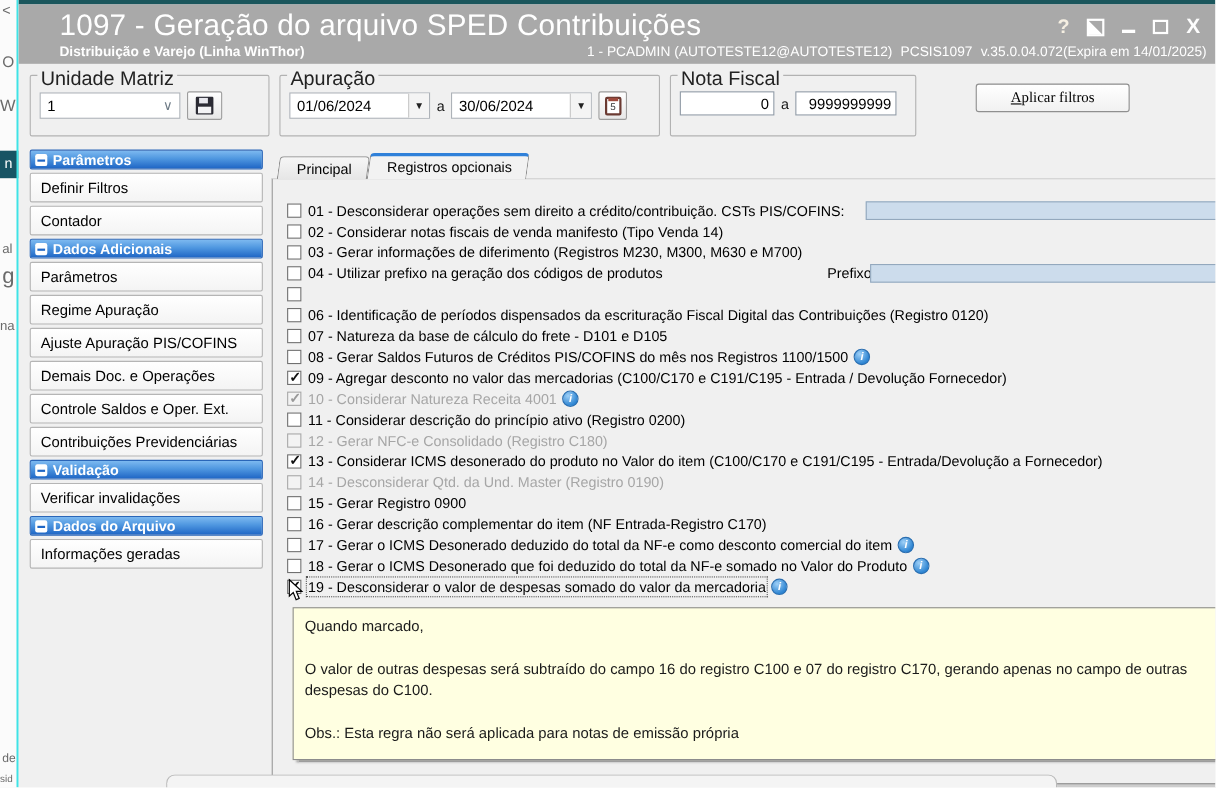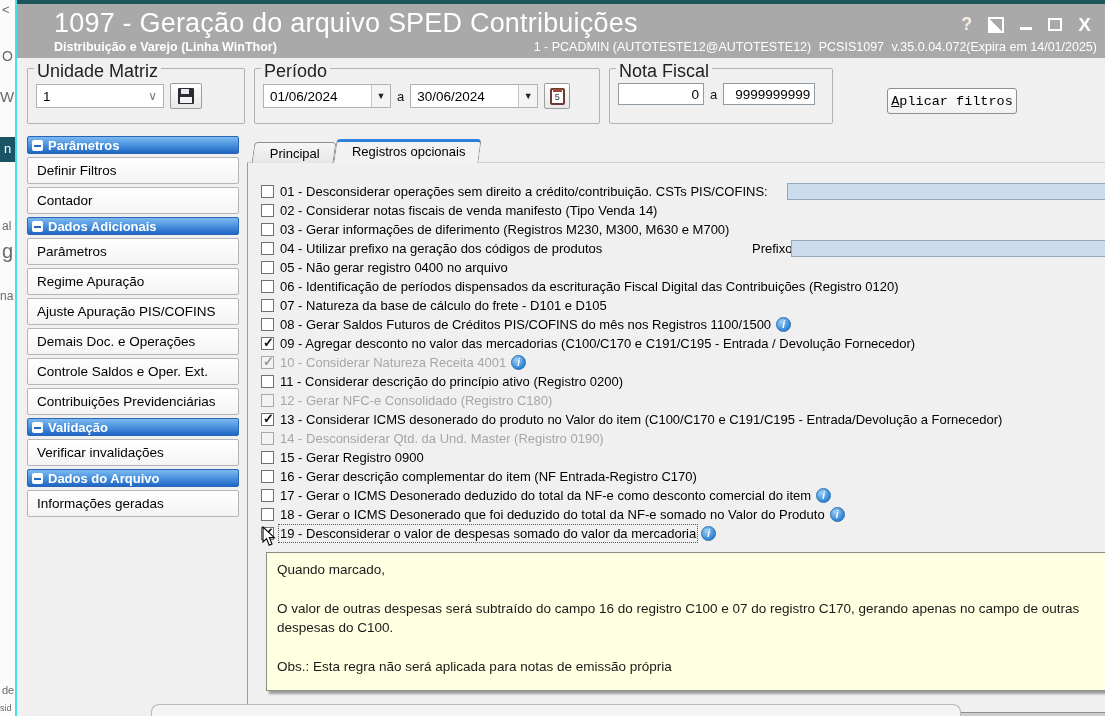--- a/index.html
+++ b/index.html
@@ -54,23 +54,23 @@
   .disk::after { content:""; position:absolute; left:2px; bottom:1px; width:12px; height:6px; background:#f3f3f5; }
   
   .cal { position:relative; width:15px; height:17px; background:#fff; border:2px solid #6b3a32; border-radius:2px; }
   .cal::before { content:""; position:absolute; left:1px; right:1px; top:-1px; height:3px; background:#9e4a3c; }
   .cal::after { content:"5"; position:absolute; left:3px; top:2px; font-size:9px; color:#333; }
 
   .numfield { height:22px; background:#fff; border:1px solid #8f9aa5; font-size:13.5px;
               text-align:right; padding:0 4px; color:#000; font-family:"Liberation Sans",sans-serif; }
   .sep-a { font-size:13px; color:#111; }
 
-  .btn-apply { position:absolute; left:870px; top:84px; width:130px; height:26px;
+  .btn-apply { position:absolute; left:870px; top:72px; width:140px; height:26px;
                border:1px solid #8f8f8f; border-radius:3px; background:linear-gradient(#ffffff,#f1f1f1);
-               font-size:13.5px; color:#000; font-family:Liberation Mono, monospace; }
+               font-size:13.5px; color:#000; font-family:Liberation Serif, serif; }
   .btn-apply span { display:block; }
   .btn-apply span::first-letter { text-decoration:underline; }
 
   
   .sidebar { position:absolute; left:10px; top:132px; width:212px; }
   .sb-header { height:18px; margin-bottom:3px; border:1px solid #2a66b8; border-radius:2px;
                background:linear-gradient(#7db9f0 0%, #4f97e0 45%, #1f66c5 100%);
                color:#fff; font-weight:bold; font-size:13px; display:flex; align-items:center;
                padding-left:4px; gap:5px; }
   .sb-minus { width:11px; height:11px; background:#fff; border-radius:2px; position:relative; flex:0 0 auto; }
@@ -175,21 +175,21 @@
           <span>1</span>
           <span class="chev">∨</span>
         </div>
         <div class="iconbtn" style="width:32px;">
           <div class="disk"></div>
         </div>
       </div>
     </div>
 
     <div class="groupbox" style="left:237px; top:64px; width:346px;">
-      <div class="gb-label">Período</div>
+      <div class="gb-label">Apuração</div>
       <div class="gb-inner">
         <div class="combo" style="width:128px;">
           <span>01/06/2024</span>
           <span class="drop">▼</span>
         </div>
         <span class="sep-a">a</span>
         <div class="combo" style="width:128px;">
           <span>30/06/2024</span>
           <span class="drop">▼</span>
         </div>
@@ -266,21 +266,20 @@
           <span class="opt-label">03 - Gerar informações de diferimento (Registros M230, M300, M630 e M700)</span>
         </div>
         <div class="opt-row">
           <span class="cbx"></span>
           <span class="opt-label">04 - Utilizar prefixo na geração dos códigos de produtos</span>
           <span class="prefix-label">Prefixo:</span>
           <input class="inline-input inp-prefix" value="" style="">
         </div>
         <div class="opt-row">
           <span class="cbx"></span>
-          <span class="opt-label">05 - Não gerar registro 0400 no arquivo</span>
         </div>
         <div class="opt-row">
           <span class="cbx"></span>
           <span class="opt-label">06 - Identificação de períodos dispensados da escrituração Fiscal Digital das Contribuições (Registro 0120)</span>
         </div>
         <div class="opt-row">
           <span class="cbx"></span>
           <span class="opt-label">07 - Natureza da base de cálculo do frete - D101 e D105</span>
         </div>
         <div class="opt-row">

